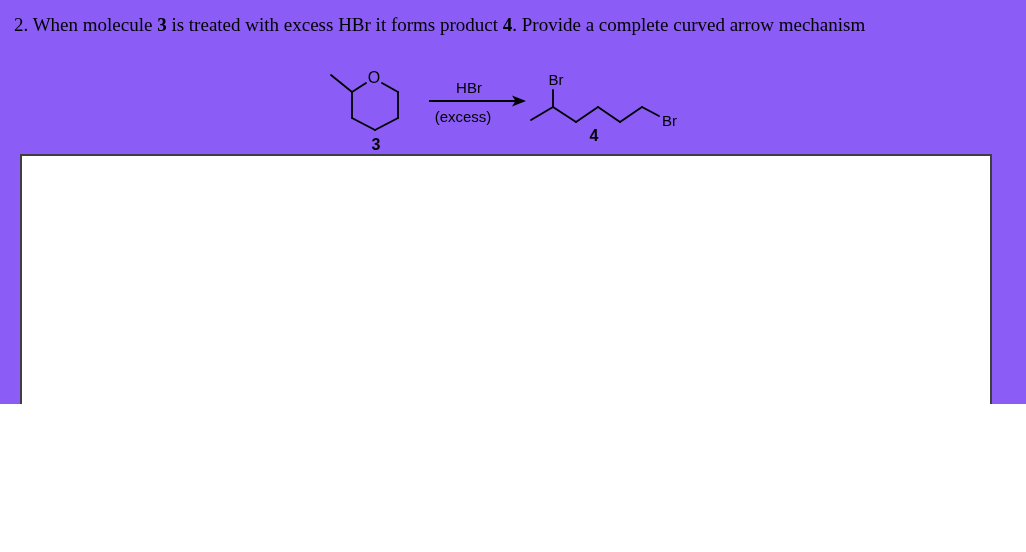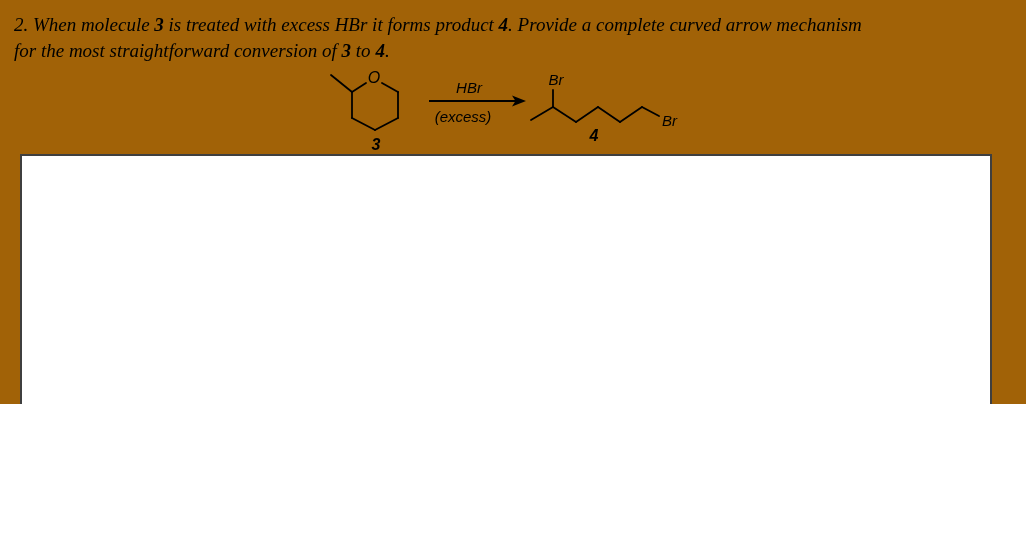--- a/index.html
+++ b/index.html
@@ -1,24 +1,23 @@
 <!DOCTYPE html>
 <html><head>
 <meta charset="utf-8">
 <style>
   html, body { margin: 0; padding: 0; background: #ffffff; }
   .page {
     position: relative;
     width: 1026px;
     height: 404px;
-    background: #a16207;
+    background: #8b5cf6;
     font-family: "Liberation Serif", "DejaVu Serif", serif;
     color: #000000;
     overflow: hidden;
-    font-style: italic;
   }
   .question {
     position: absolute;
     left: 14px;
     top: 12px;
     width: 1000px;
     font-size: 19px;
     line-height: 26px;
     white-space: nowrap;
   }
@@ -60,21 +59,20 @@
     background: #ffffff;
   }
 </style>
 </head>
 <body>
 
 <div class="page">
 
   <div class="question">
     <div><span>2. When molecule </span><b>3</b><span> is treated with excess HBr it forms product </span><b>4</b><span>. Provide a complete curved arrow mechanism</span></div>
-    <div><span>for the most straightforward conversion of </span><b>3</b><span> to </span><b>4</b><span>.</span></div>
   </div>
 
   <svg class="scheme" viewBox="320 64 380 92" xmlns="http://www.w3.org/2000/svg">
 
     <g>
       <line class="bond" x1="331" y1="75" x2="352" y2="92"></line>
       <line class="bond" x1="352" y1="92" x2="352" y2="118"></line>
       <line class="bond" x1="352" y1="118" x2="375" y2="130"></line>
       <line class="bond" x1="375" y1="130" x2="398" y2="118"></line>
       <line class="bond" x1="398" y1="118" x2="398" y2="92"></line>

